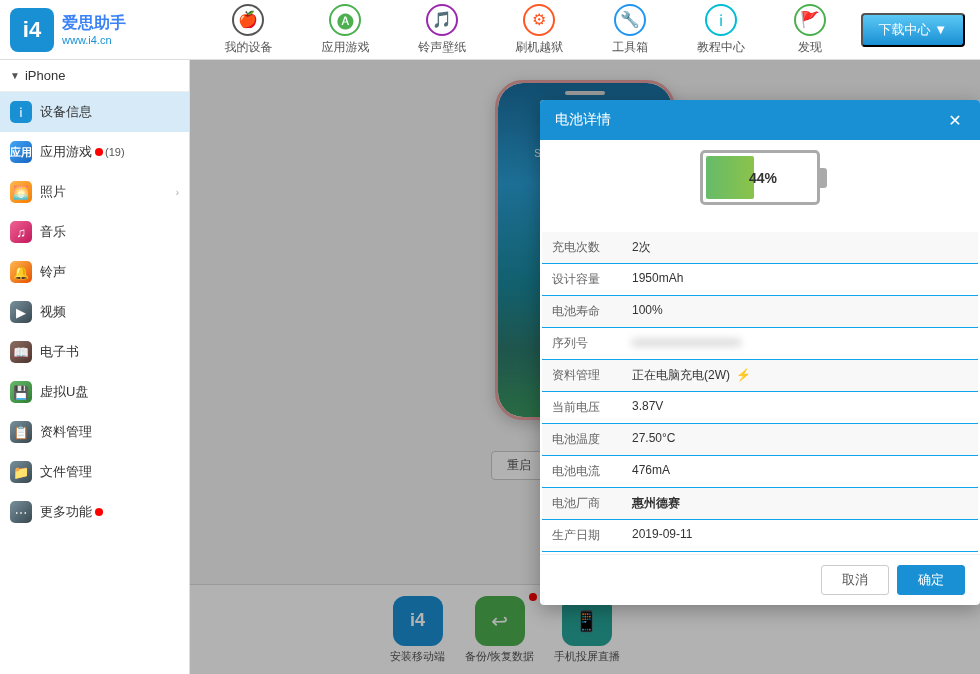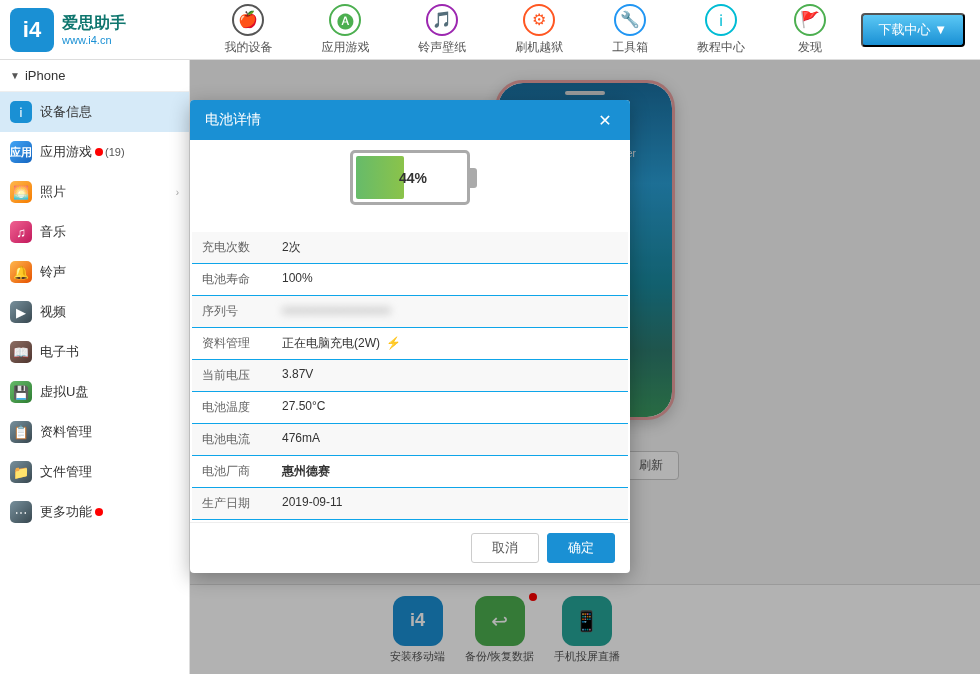--- a/index.html
+++ b/index.html
@@ -3,21 +3,21 @@
   <meta charset="utf-8">
   <style>
     * { margin: 0; padding: 0; box-sizing: border-box; }
     body { width: 980px; height: 674px; font-family: 'Microsoft YaHei', SimHei, sans-serif; font-size: 13px; overflow: hidden; background: #f0f0f0; }
 
     
     .header { display: flex; align-items: center; background: #fff; height: 60px; border-bottom: 1px solid #ddd; }
     .logo { width: 190px; display: flex; align-items: center; padding-left: 10px; flex-shrink: 0; }
     .logo-icon { width: 44px; height: 44px; background: #1a90d4; border-radius: 8px; display: flex; align-items: center; justify-content: center; color: white; font-size: 22px; font-weight: bold; margin-right: 8px; }
     .logo-text { display: flex; flex-direction: column; }
-    .logo-title { color: #0f766e; font-size: 16px; font-weight: bold; }
+    .logo-title { color: #3b82f6; font-size: 16px; font-weight: bold; }
     .logo-url { color: #1a90d4; font-size: 11px; }
     .nav-items { display: flex; flex: 1; align-items: center; justify-content: space-around; padding: 0 10px; }
     .nav-item { display: flex; flex-direction: column; align-items: center; cursor: pointer; padding: 5px 10px; }
     .nav-icon { width: 32px; height: 32px; border-radius: 50%; border: 2px solid #999; display: flex; align-items: center; justify-content: center; font-size: 16px; margin-bottom: 3px; color: #666; }
     .nav-icon.apple { border-color: #555; color: #555; }
     .nav-icon.apps { border-color: #4CAF50; color: #4CAF50; }
     .nav-icon.ringtone { border-color: #9c27b0; color: #9c27b0; }
     .nav-icon.jailbreak { border-color: #FF5722; color: #FF5722; }
     .nav-icon.tools { border-color: #2196F3; color: #2196F3; }
     .nav-icon.tutorial { border-color: #00BCD4; color: #00BCD4; }
@@ -68,21 +68,21 @@
     .bottom-bar { position: absolute; bottom: 0; left: 0; right: 0; height: 90px; background: white; border-top: 1px solid #ddd; display: flex; align-items: center; padding: 10px 20px; gap: 20px; padding-left: 200px; }
     .bottom-item { display: flex; flex-direction: column; align-items: center; cursor: pointer; position: relative; }
     .bottom-icon { width: 50px; height: 50px; border-radius: 12px; display: flex; align-items: center; justify-content: center; font-size: 24px; }
     .bottom-icon.blue { background: #1a90d4; }
     .bottom-icon.green { background: #4CAF50; }
     .bottom-icon.teal { background: #26a69a; }
     .bottom-label { font-size: 11px; color: #555; margin-top: 3px; }
     .bottom-badge { position: absolute; top: -3px; right: -3px; background: red; width: 8px; height: 8px; border-radius: 50%; }
 
     
-    .modal-overlay { position: absolute; top: 0; left: 0; right: 0; bottom: 0; background: rgba(0,0,0,0.3); z-index: 100; display: flex; align-items: flex-start; justify-content: flex-start; padding-top: 40px; }
+    .modal-overlay { position: absolute; top: 0; left: 0; right: 0; bottom: 0; background: rgba(0,0,0,0.3); z-index: 100; display: flex; align-items: flex-start; justify-content: flex-end; padding-top: 40px; }
     .modal { background: white; width: 440px; border-radius: 4px; overflow: hidden; box-shadow: 0 5px 20px rgba(0,0,0,0.3); }
     .modal-header { background: #1a90d4; color: white; padding: 10px 15px; display: flex; justify-content: space-between; align-items: center; }
     .modal-title { font-size: 14px; }
     .modal-close { color: white; cursor: pointer; font-size: 16px; width: 20px; height: 20px; display: flex; align-items: center; justify-content: center; }
     .modal-body { }
     .battery-visual { display: flex; align-items: center; justify-content: center; margin-bottom: 15px; padding: 10px; }
     .battery-outer { width: 120px; height: 55px; border: 3px solid #aaa; border-radius: 5px; position: relative; display: flex; align-items: center; padding: 3px; }
     .battery-outer::after { content: ''; position: absolute; right: -10px; top: 50%; transform: translateY(-50%); width: 7px; height: 20px; background: #aaa; border-radius: 0 3px 3px 0; }
     .battery-fill { width: 44%; height: 100%; background: linear-gradient(to right, #66bb6a, #8bc34a); border-radius: 2px; }
     .battery-pct { position: absolute; width: 100%; text-align: center; font-size: 14px; font-weight: bold; color: #333; }
@@ -256,20 +256,24 @@
               <span class="battery-pct">44%</span>
             </div>
           </div>
           <table class="info-table">
             <tbody>
                 <tr class="info-row">
               <td class="info-label">充电次数</td>
               <td class="info-value">2次</td>
             </tr>
             <tr class="info-row">
+              <td class="info-label">设计容量</td>
+              <td class="info-value">1950mAh</td>
+            </tr>
+            <tr class="info-row">
               <td class="info-label">电池寿命</td>
               <td class="info-value">100%</td>
             </tr>
             <tr class="info-row">
               <td class="info-label">序列号</td>
               <td class="info-value blur-text">●●●●●●●●●●●●●●●</td>
             </tr>
             <tr class="info-row">
               <td class="info-label">资料管理</td>
               <td class="info-value charging">

